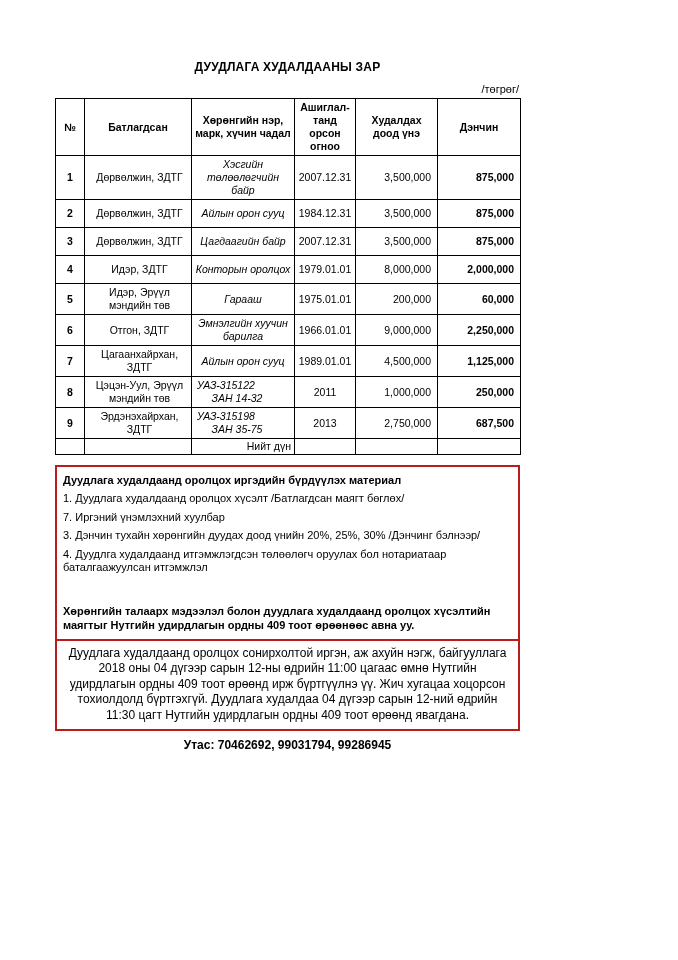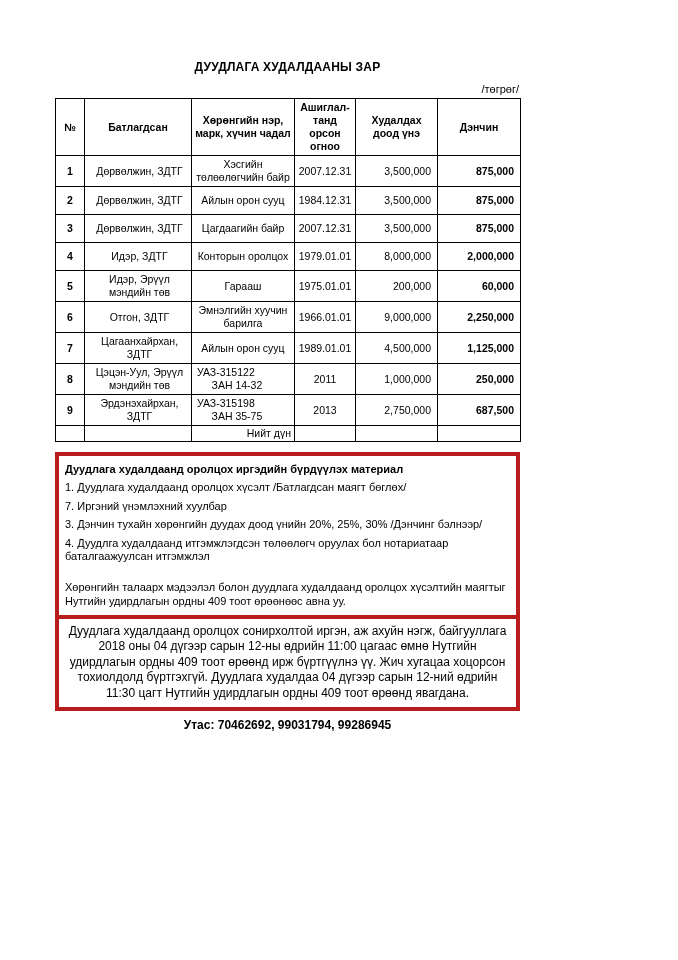--- a/index.html
+++ b/index.html
@@ -53,53 +53,53 @@
   }
   td {
     font-size: 10.5px;
     line-height: 13px;
     padding: 2px 3px;
     vertical-align: middle;
     height: 23px;
   }
   .cell-no     { text-align: center; font-weight: bold; }
   .cell-org    { text-align: center; padding-left: 6px; }
-  .cell-asset  { text-align: center; }
+  .cell-asset  { text-align: center; font-style: italic; }
   .cell-asset.asset-multiline {
     text-align: left;
     white-space: pre-wrap;
     padding-left: 5px;
   }
   .cell-date   { text-align: center; }
   .cell-price  { text-align: right; padding-right: 6px; }
   .cell-deposit{ text-align: right; padding-right: 6px; font-weight: bold; }
   .total-row td { height: 13px; padding: 1px 3px; }
   .total-label  { font-weight: normal; text-align: right; }
   .box {
     box-sizing: border-box;
     width: 465px;
-    border: 4px solid #b91c1c;
+    border: 2px solid #b91c1c;
   }
   .box-requirements {
     margin-top: 10px;
     padding: 5px 7px 6px 6px;
     font-size: 11px;
   }
   .req-heading {
     font-weight: bold;
     margin: 1px 0 2px 0;
     line-height: 14px;
   }
   .req-item {
     margin: 5px 0;
     line-height: 13.5px;
   }
   .req-note {
-    font-weight: normal;
-    margin-top: 16px;
+    font-weight: bold;
+    margin-top: 29px;
     line-height: 14.5px;
   }
   .box-announcement {
     border-top: none;
     padding: 5px 9px 6px 9px;
     font-size: 12px;
   }
   .announcement-text {
     margin: 0;
     text-align: center;

